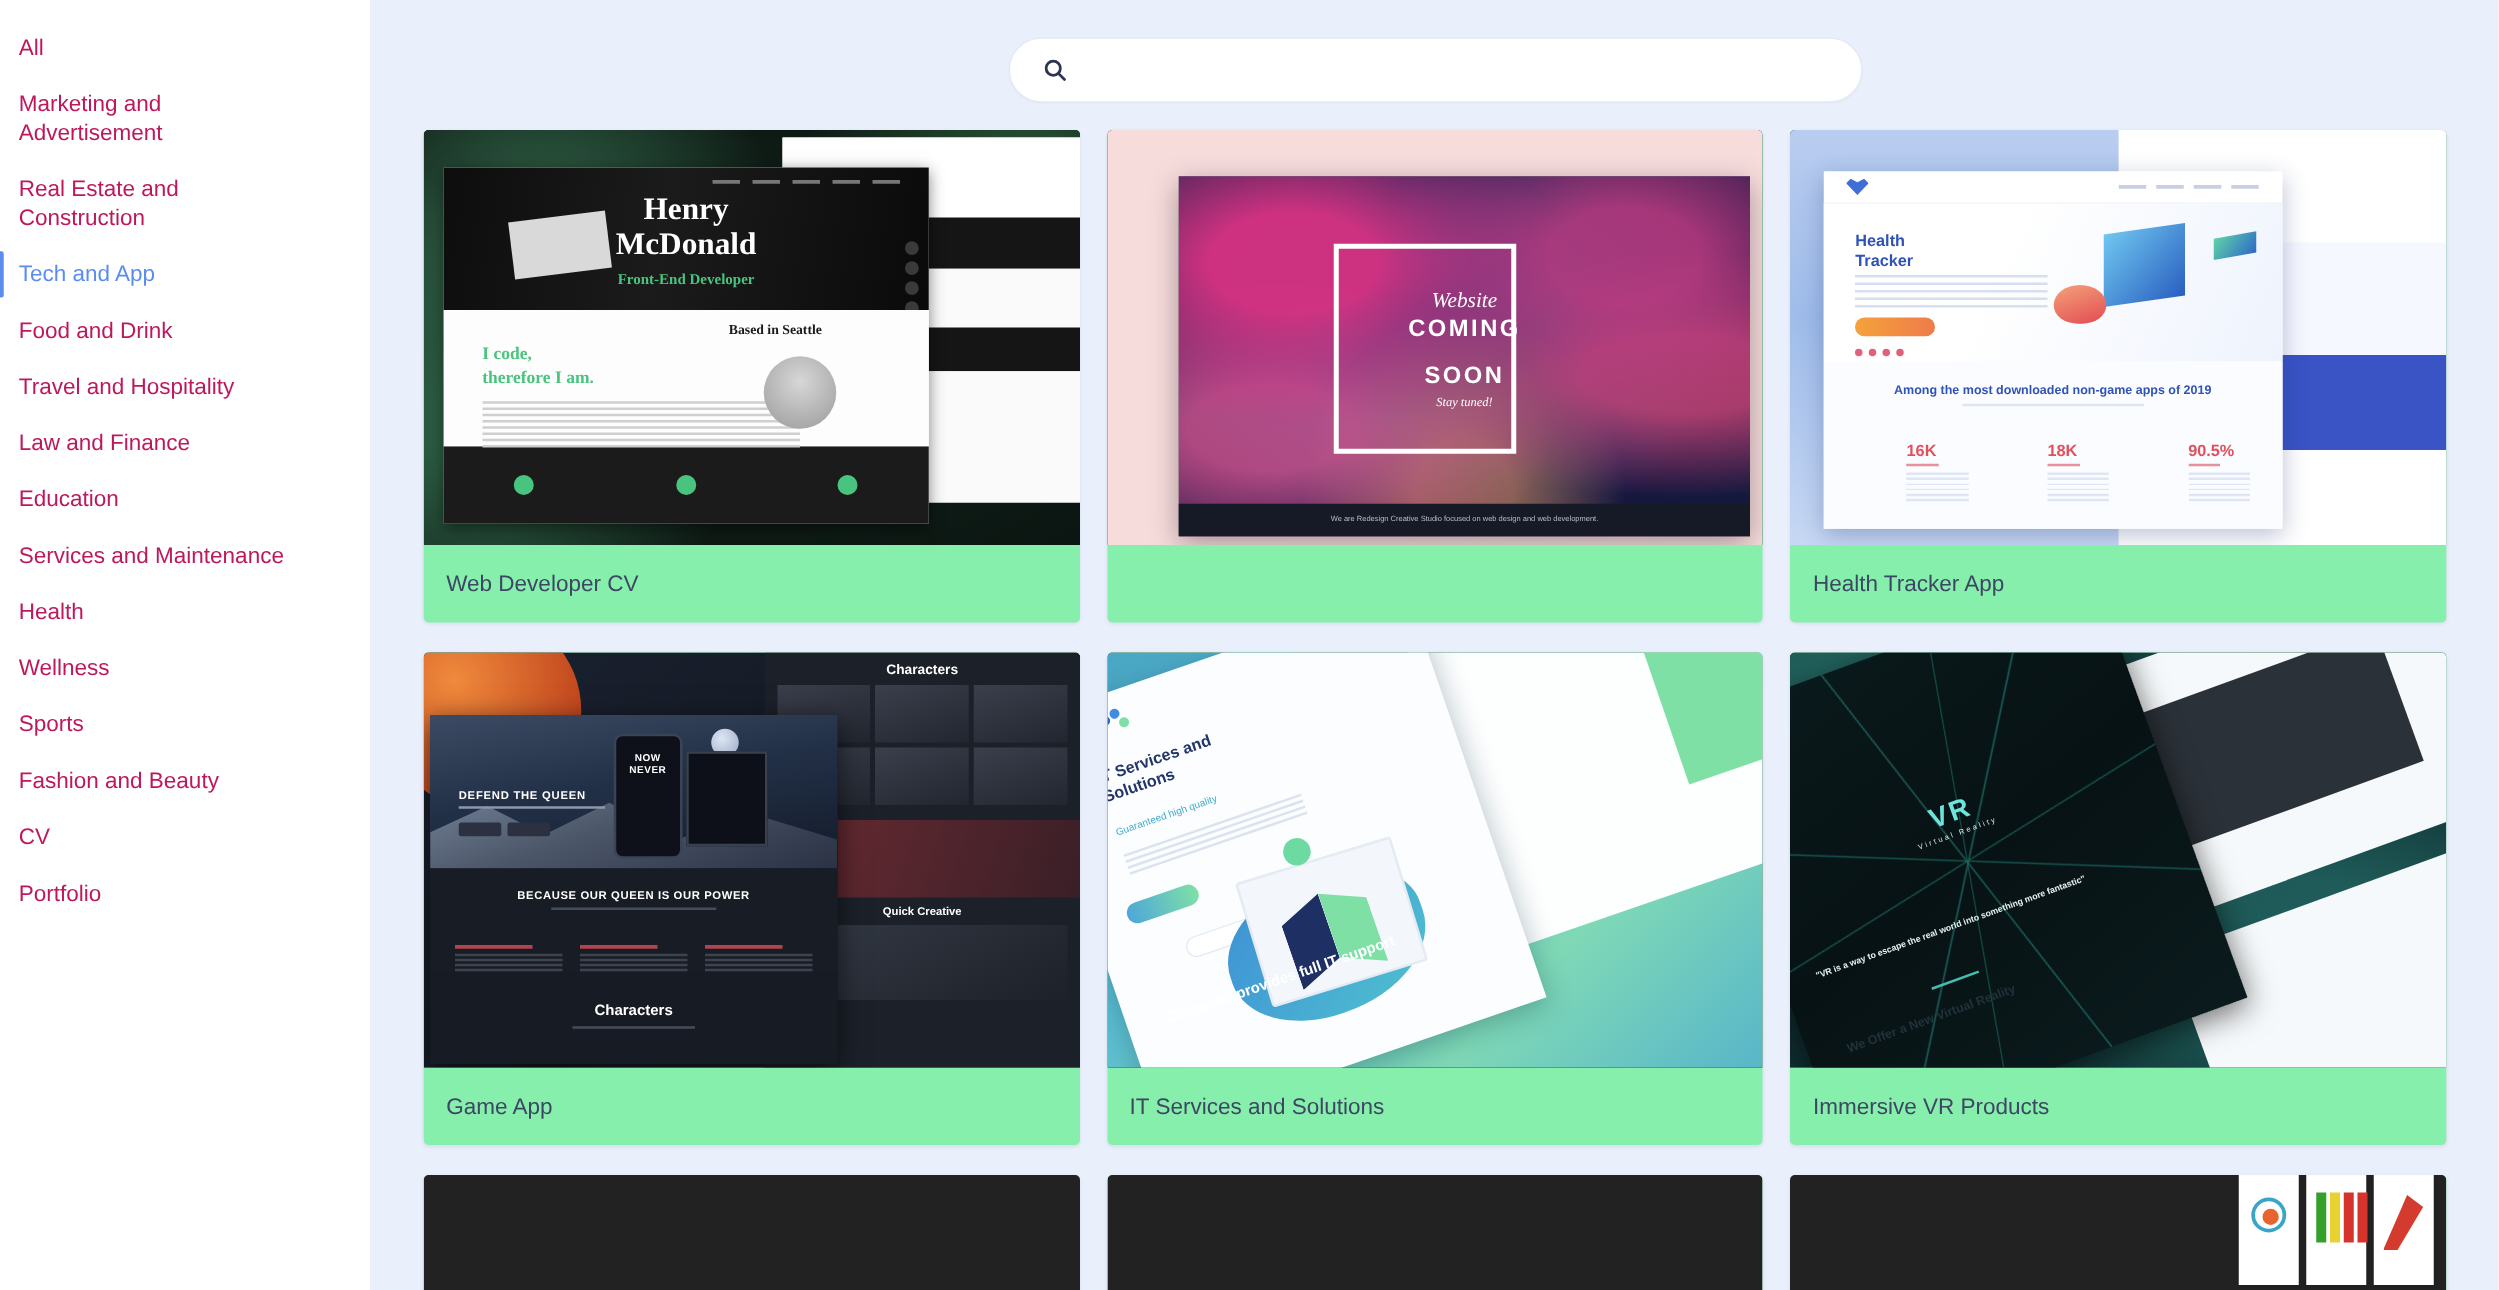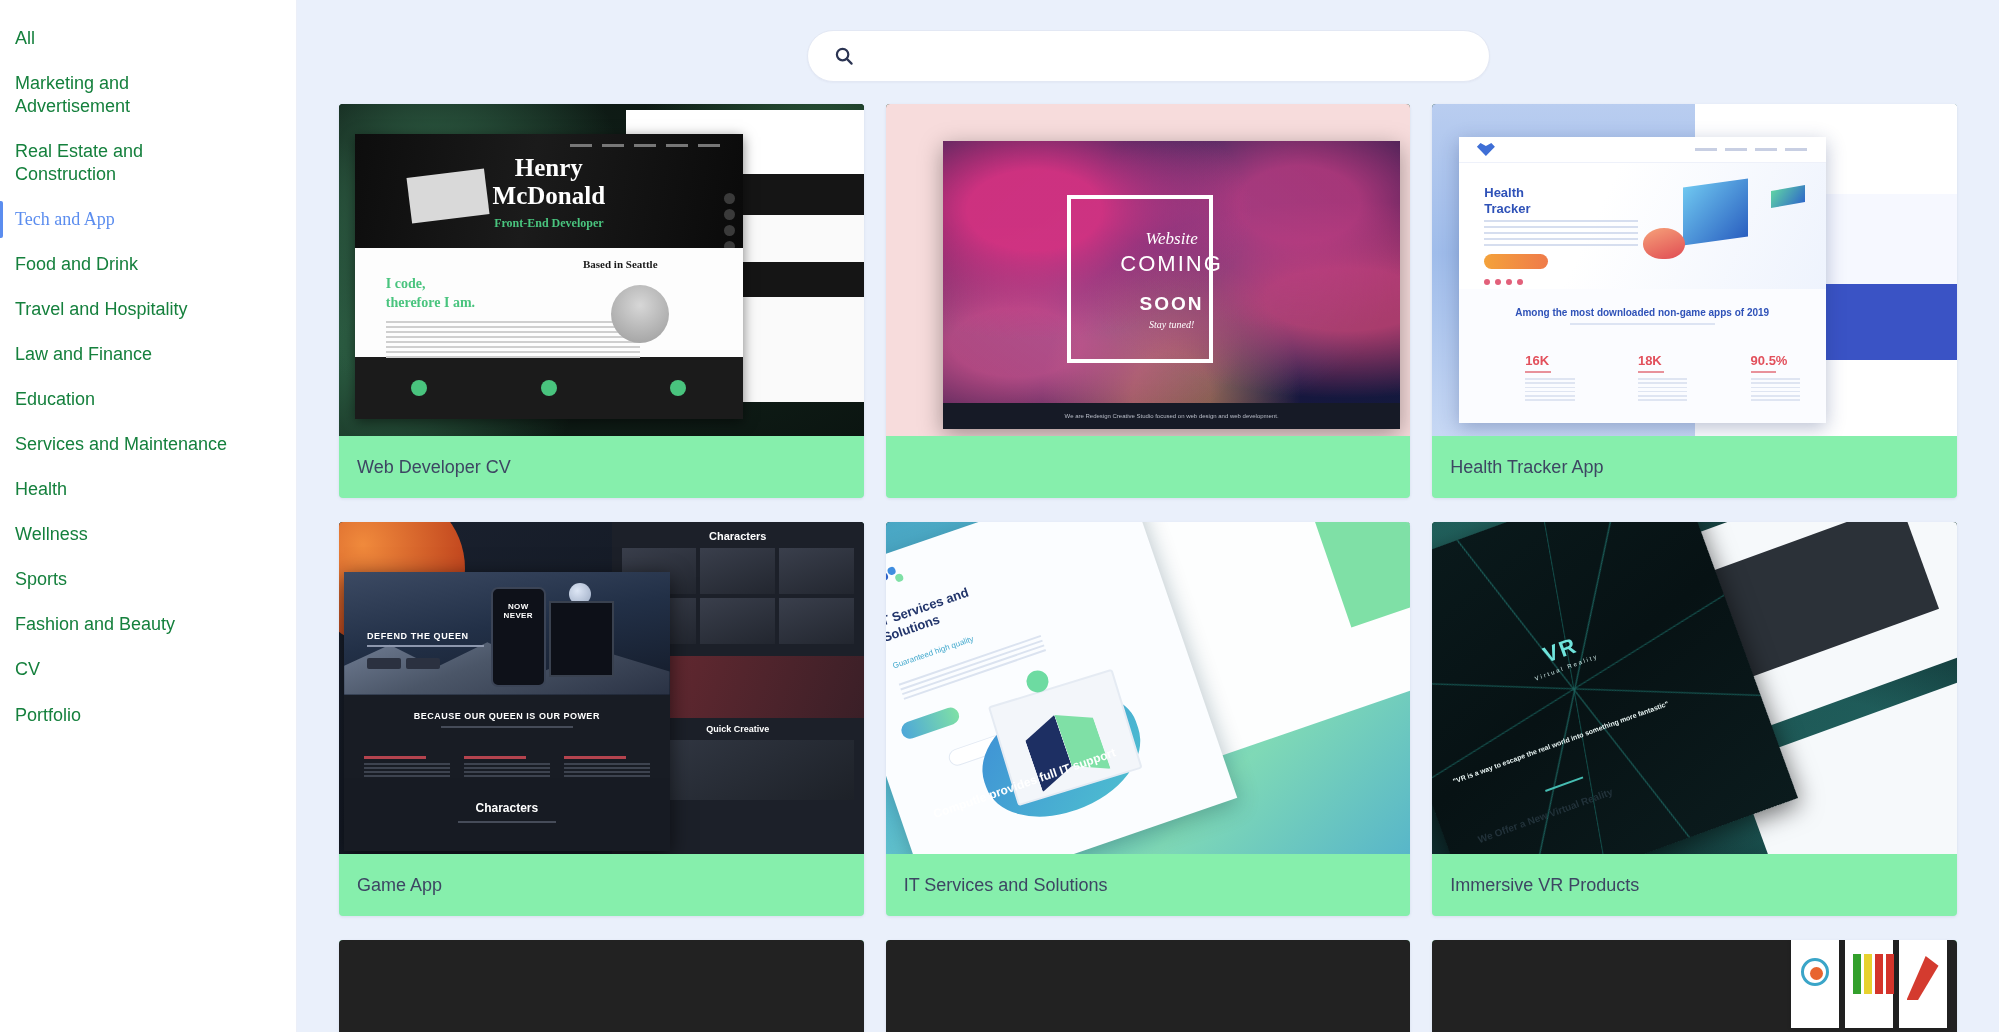--- a/index.html
+++ b/index.html
@@ -40,26 +40,26 @@
     background: #ffffff;
     border-right: 1px solid #eceff8;
     padding-top: 16px;
     overflow: hidden;
     position: relative;
   }
   .nav-item {
     position: relative;
     padding: 11px 22px 11px 15px;
     font-size: 18px; line-height: 1.28;
-    color: #15803d;
+    color: #be185d;
     cursor: pointer;
     white-space: pre-line;
   }
   .nav-item .nav-label { display: block; }
-  .nav-item.active { color: #5b8def; font-family: Liberation Serif, serif; }
+  .nav-item.active { color: #5b8def; }
   .nav-item.active::before {
     content: ""; position: absolute; left: 0; top: 4px; bottom: 4px;
     width: 3px; background: #5b8def; border-radius: 0 2px 2px 0;
   }
 
   
   .content {
     flex: 1 1 auto; min-width: 0;
     background: #eaf0fb;
     overflow: hidden;
@@ -149,21 +149,21 @@
       radial-gradient(ellipse at 78% 22%, rgba(190,60,130,.85) 0 12%, transparent 40%),
       radial-gradient(ellipse at 88% 55%, rgba(205,70,120,.8) 0 14%, transparent 44%),
       radial-gradient(ellipse at 16% 70%, rgba(225,90,150,.75) 0 12%, transparent 42%),
       radial-gradient(ellipse at 50% 88%, rgba(230,150,90,.55) 0 12%, transparent 40%),
       radial-gradient(ellipse at 46% 45%, rgba(20,60,120,.9) 0 28%, transparent 70%),
       linear-gradient(160deg, #12214a 0%, #1b1140 55%, #131a3d 100%);
     box-shadow: 0 6px 22px rgba(0,0,0,.35); }
   .cs-frame { position:absolute; left:27%; top:19%; width:32%; height:58%; border:4px solid #fff; }
   .cs-txt { position:absolute; left:50%; top:48%; transform:translate(-50%,-50%); text-align:center; color:#fff; width:40%; }
   .cs-txt .w { font-family:"Liberation Serif", serif; font-style:italic; font-size:17px; }
-  .cs-txt .c { font-size:22px; font-weight:400; letter-spacing:2px; margin-top:2px; }
+  .cs-txt .c { font-size:19px; font-weight:700; letter-spacing:2px; margin-top:2px; }
   .cs-txt .s { font-size:19px; font-weight:700; letter-spacing:2px;margin-top:16px; }
   .cs-txt .t { font-family:"Liberation Serif", serif; font-style:italic; font-size:10px; margin-top:4px; }
   .cs-footer { position:absolute; left:0; right:0; bottom:0; height:9%; background:#161a26; color:#b9bdc8; font-size:6px; display:flex; align-items:center; justify-content:center; }
 
   
   .ht-bg { background:linear-gradient(180deg,#b9cdf0 0%, #9fbcea 45%, #c7d8f4 100%); }
   .ht-back { position:absolute; right:0; top:-4%; width:50%; height:104%; background:#fbfcff; }
   .ht-back .hb1 { height:30%; background:#fff; }
   .ht-back .hb2 { height:26%; background:#f6f8ff; }
   .ht-back .hb3 { height:22%; background:#3a53c5; }

